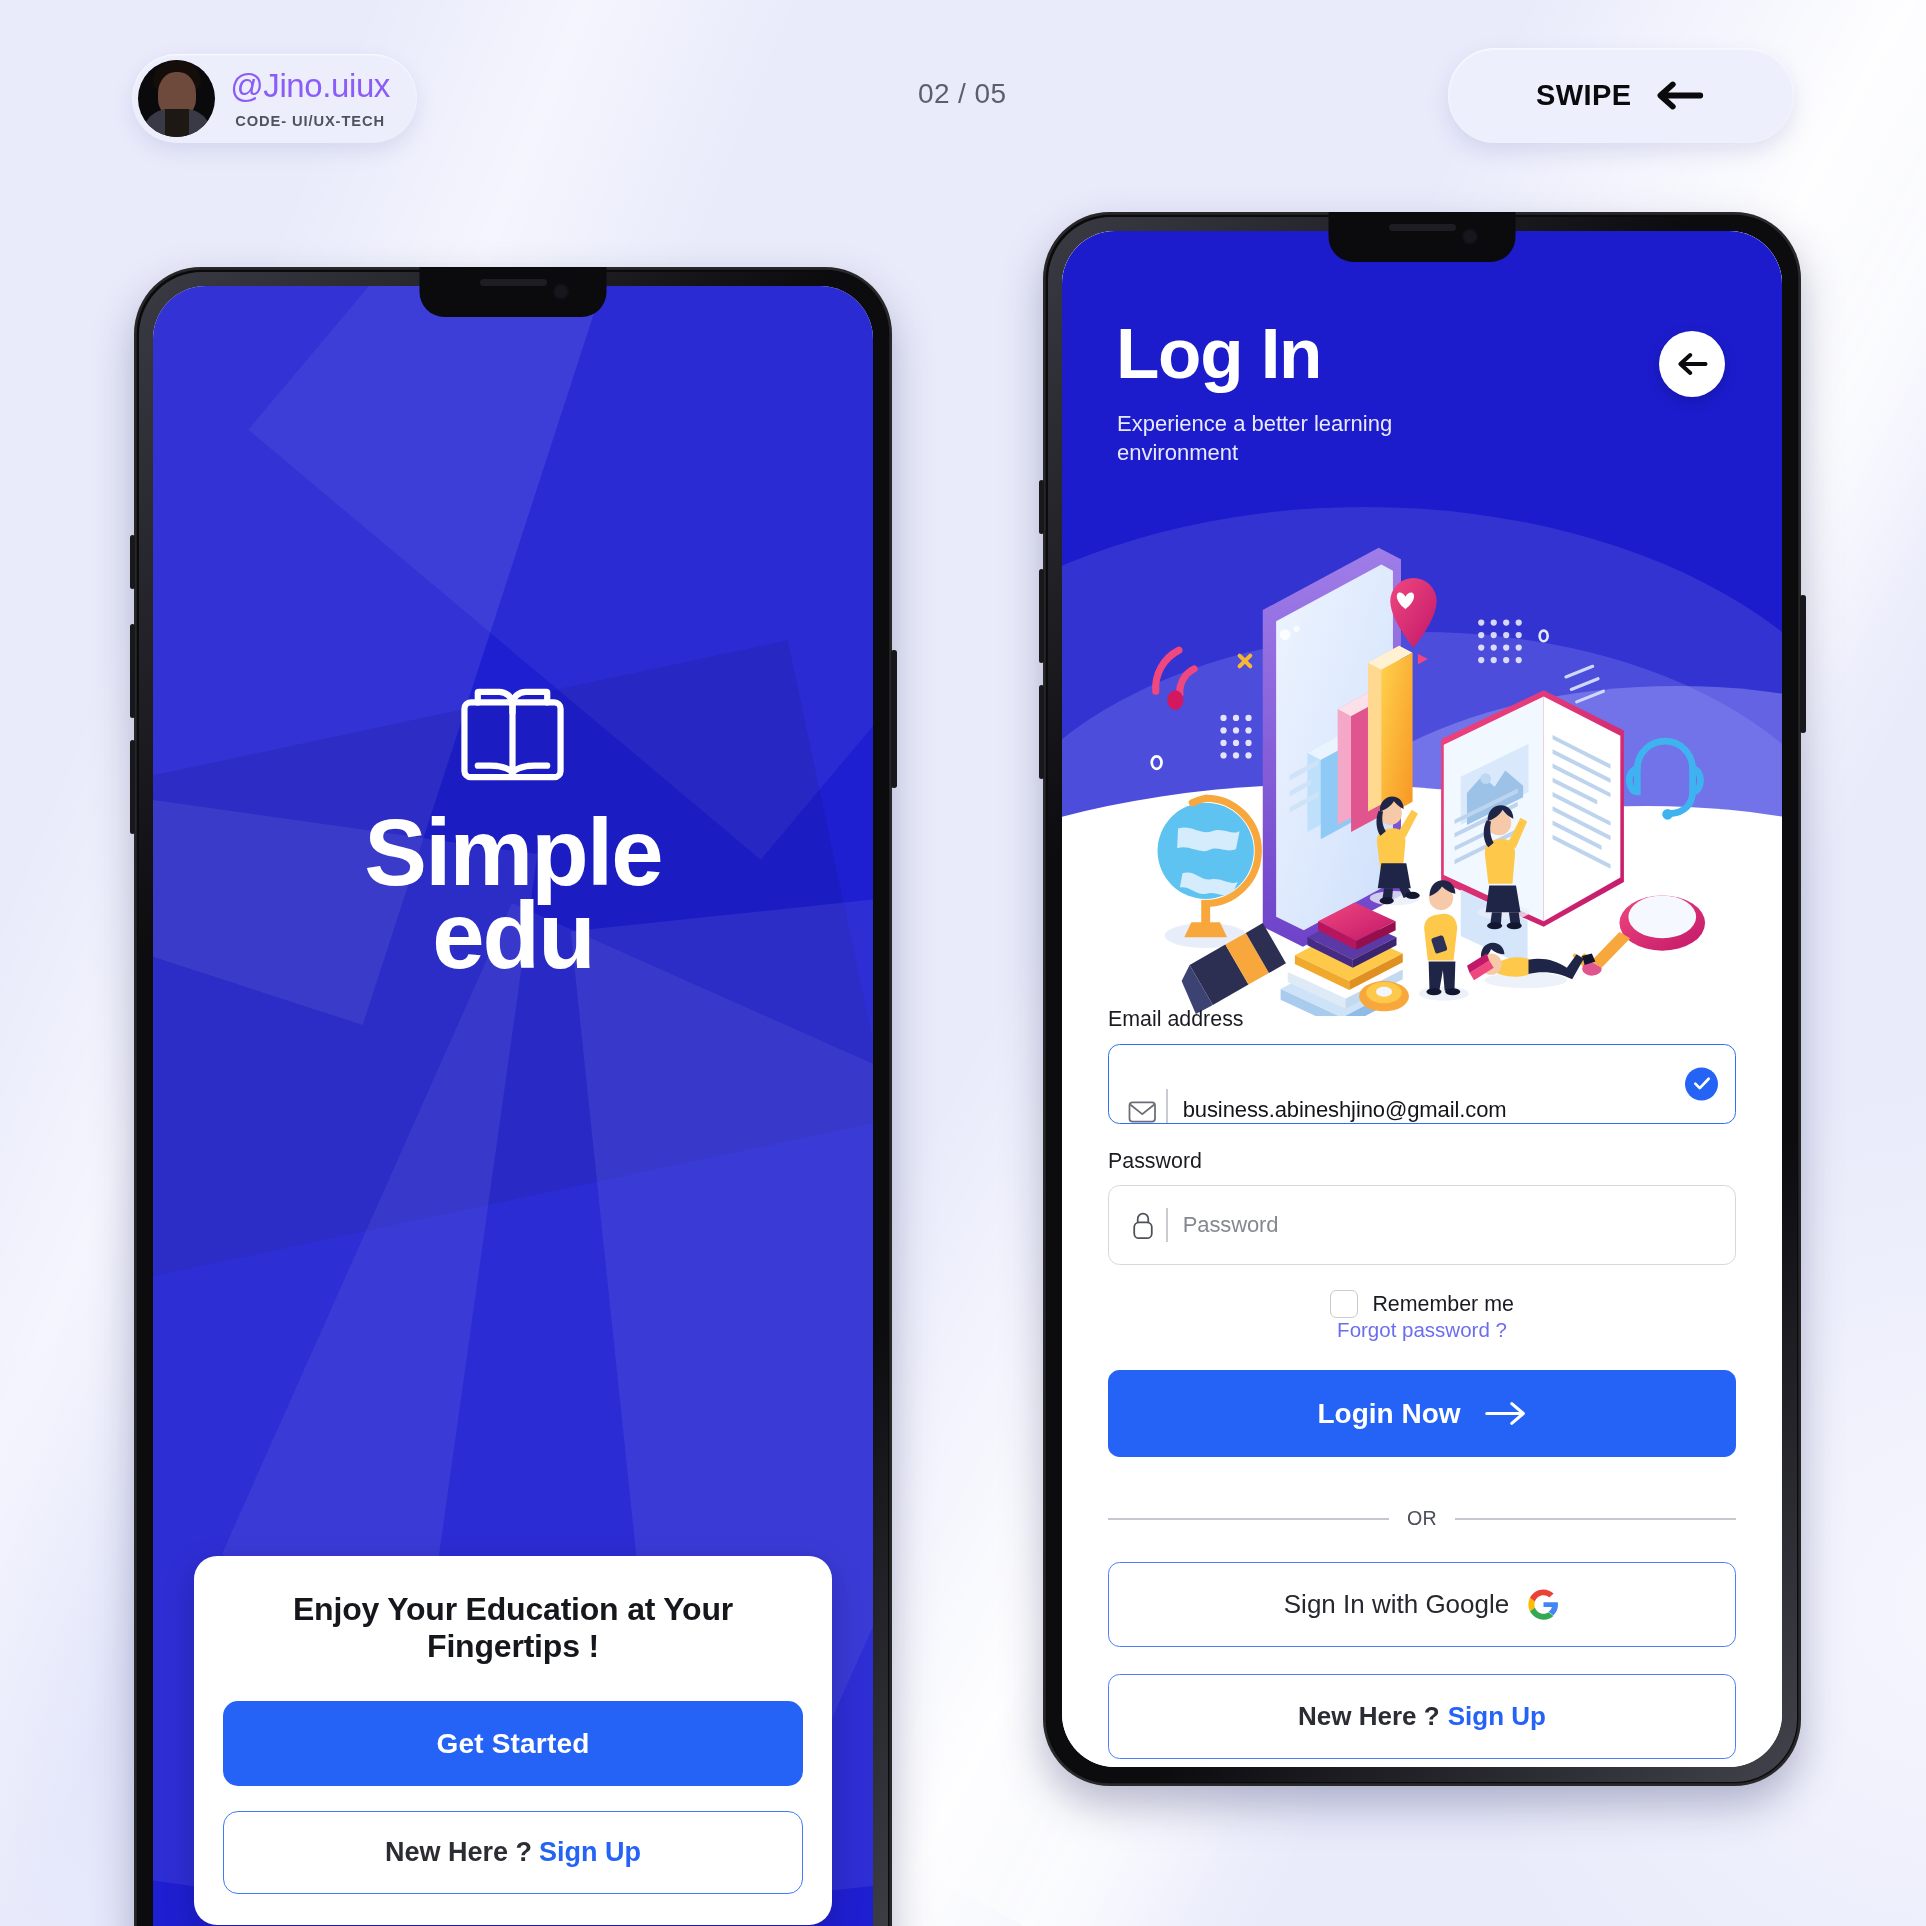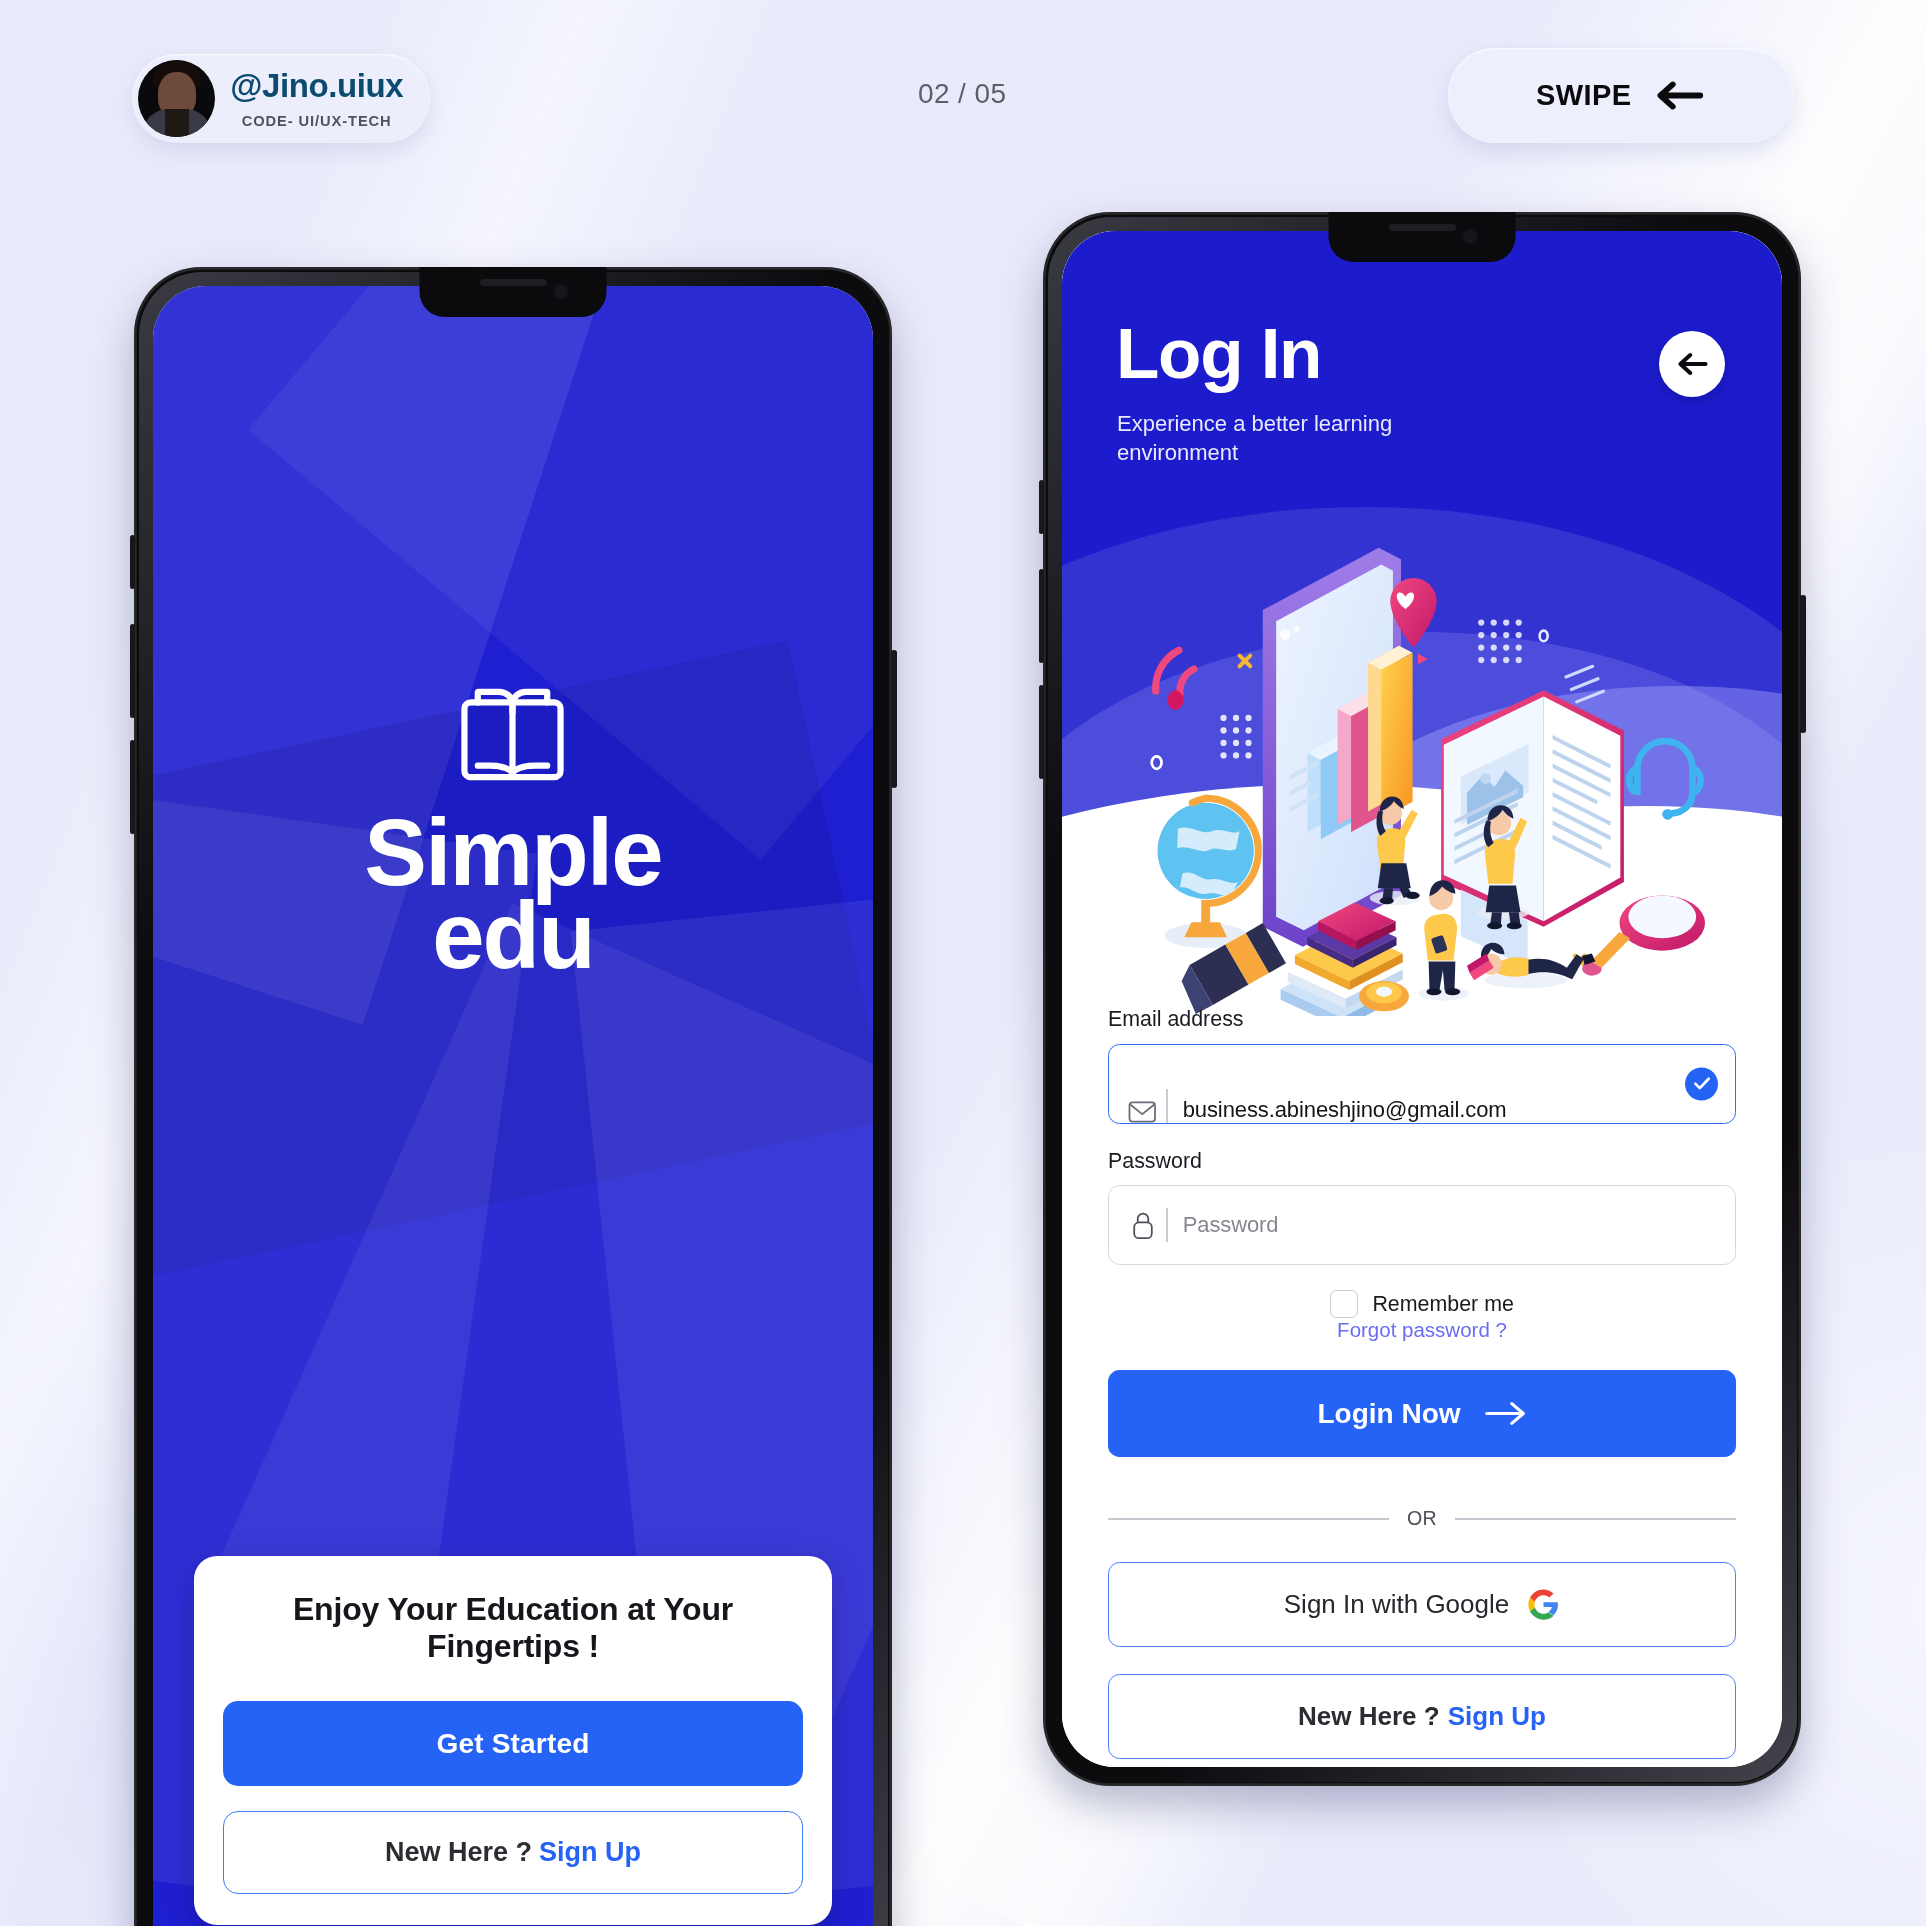--- a/index.html
+++ b/index.html
@@ -38,21 +38,21 @@
   }
   .avatar .face { position:absolute; left:50%; top:46%; transform:translate(-50%,-50%);
      width:38px; height:46px; border-radius:46% 46% 42% 42%; background:#6d4a3c; }
   .avatar .hair { position:absolute; left:50%; top:20%; transform:translate(-50%,-50%);
      width:48px; height:29px; border-radius:24px 24px 9px 9px; background:#140d0a; }
   .avatar .body { position:absolute; left:50%; bottom:-4.5px; transform:translateX(-50%);
      width:68px; height:33px; border-radius:25px 25px 0 0; background:#3a3a46; }
   .avatar .shirt { position:absolute; left:50%; bottom:-4.5px; transform:translateX(-50%);
      width:24px; height:33px; background:#1d1813; }
   .profile-text { display:flex; flex-direction:column; align-items:center; }
-  .profile-handle { font-size:33px; font-weight:700; color:#0c4a6e; letter-spacing:-0.4px; line-height:1; }
+  .profile-handle { font-size:33px; font-weight:400; color:#8b5cf6; letter-spacing:-0.4px; line-height:1; }
   .profile-sub { font-size:14.7px; font-weight:600; color:#50525e; letter-spacing:0.9px; margin-top:11px; }
 
   .page-counter {
     position:absolute; left:918px; top:78px; font-size:28px; color:#5b5e6b;
     font-weight:400; letter-spacing:0.4px;
   }
   .swipe-pill {
     position:absolute; right:132px; top:48px; width:346px; height:95px;
     background:#edeffd; border-radius:47px; display:flex; align-items:center;
     justify-content:center; gap:20.5px;

